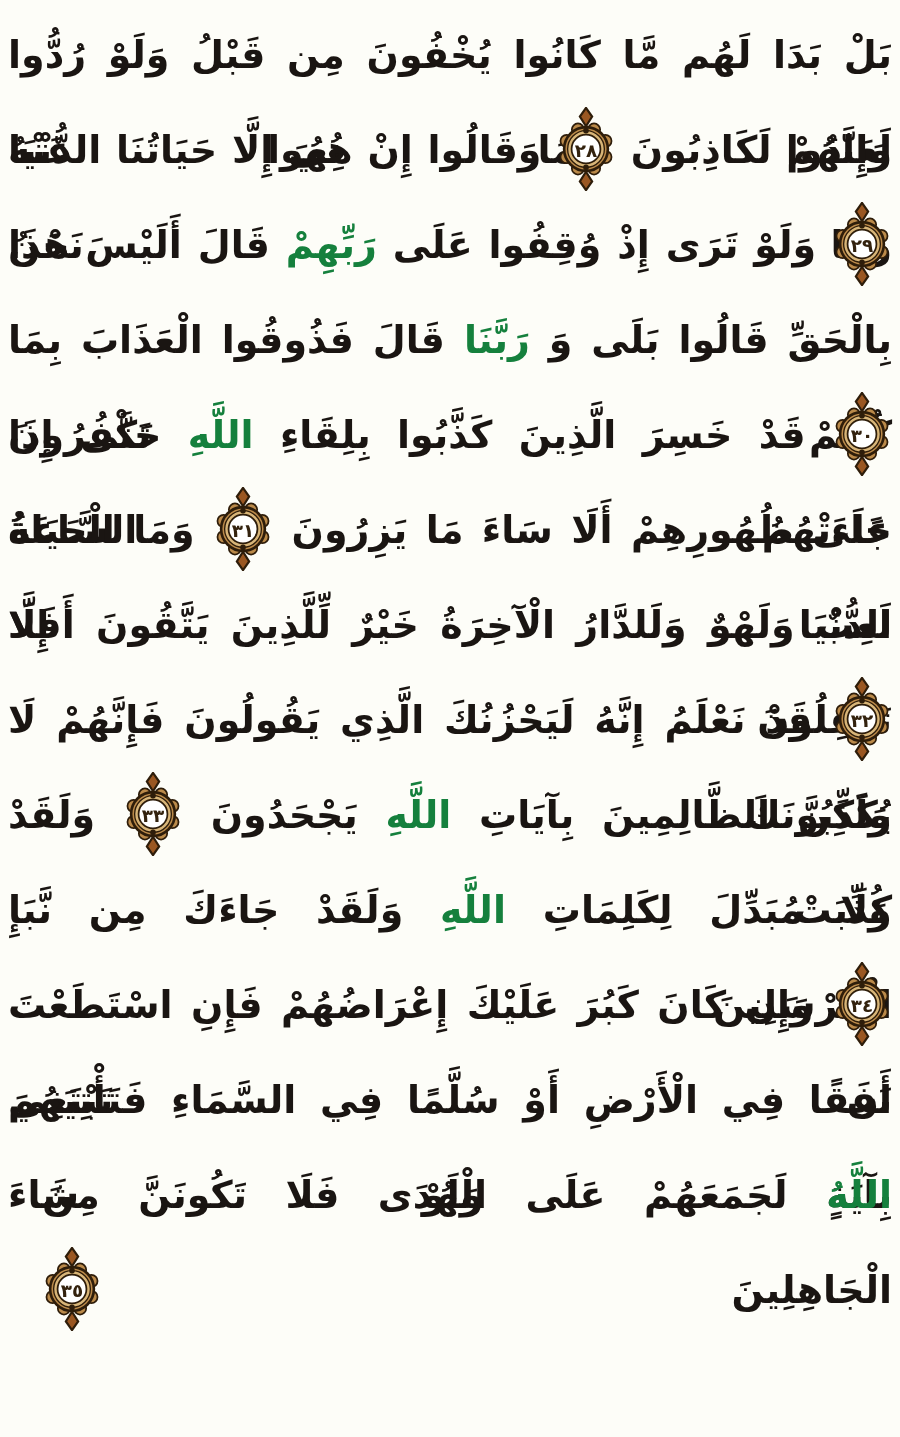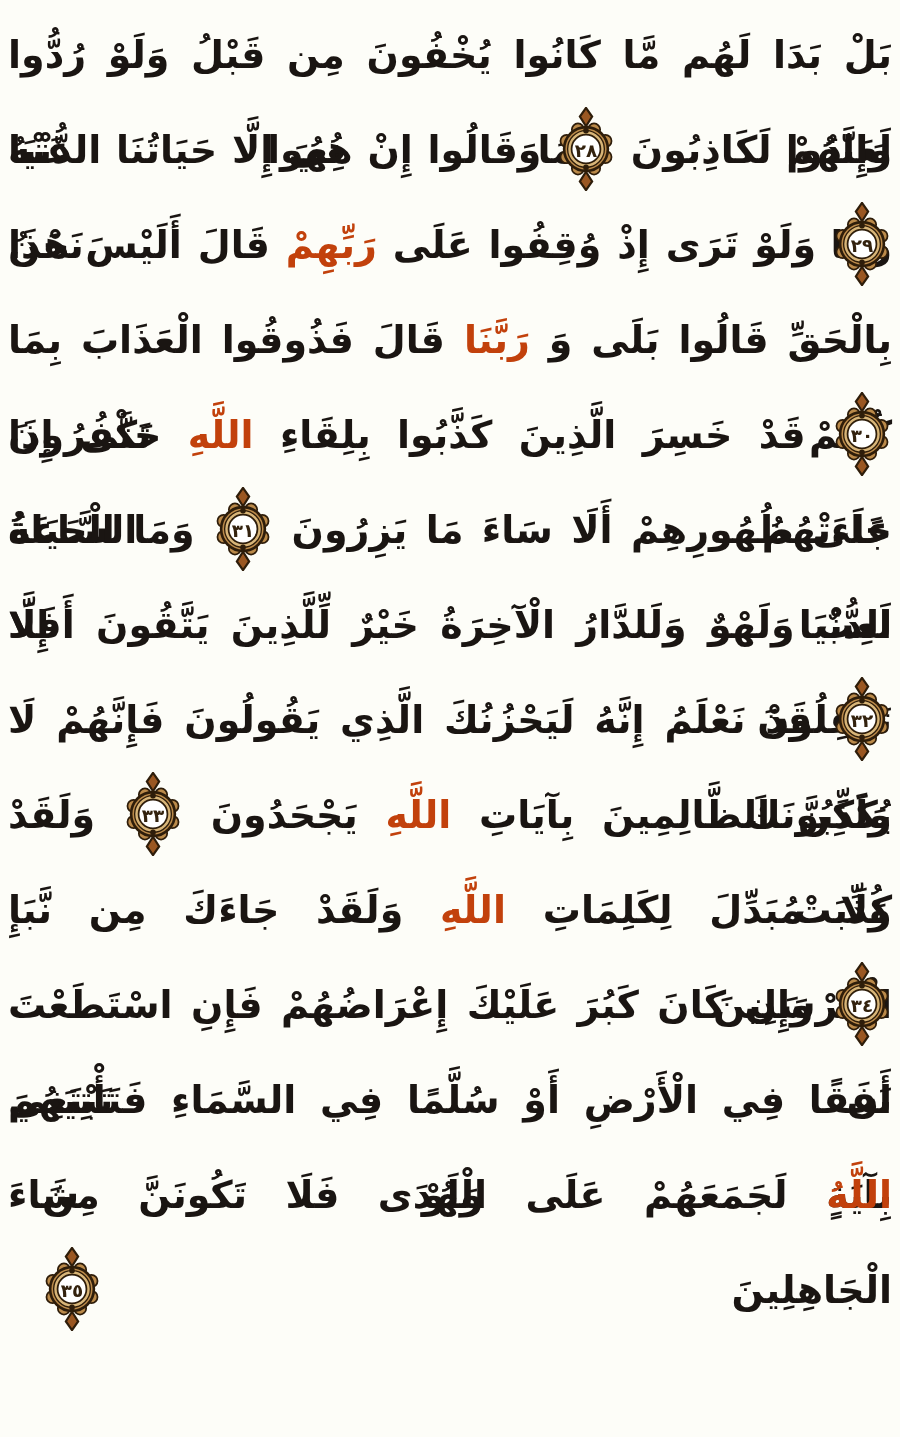--- a/index.html
+++ b/index.html
@@ -34,21 +34,21 @@
     font-family: "DejaVu Sans", sans-serif;
     font-weight: bold;
     font-size: 38px;
     color: #1a1512;
     white-space: normal;
   }
   .line:last-child {
     padding-left: 34px;
   }
   .seg-ink { color: #1a1512; }
-  .seg-red { color: #c2410c; }
+  .seg-red { color: #15803d; }
   .medallion {
     display: inline-block;
     vertical-align: middle;
     width: 56px;
     height: 84px;
     margin: 0 2px;
     position: relative;
     top: -4px;
   }
   .medallion svg { display: block; width: 100%; height: 100%; }

